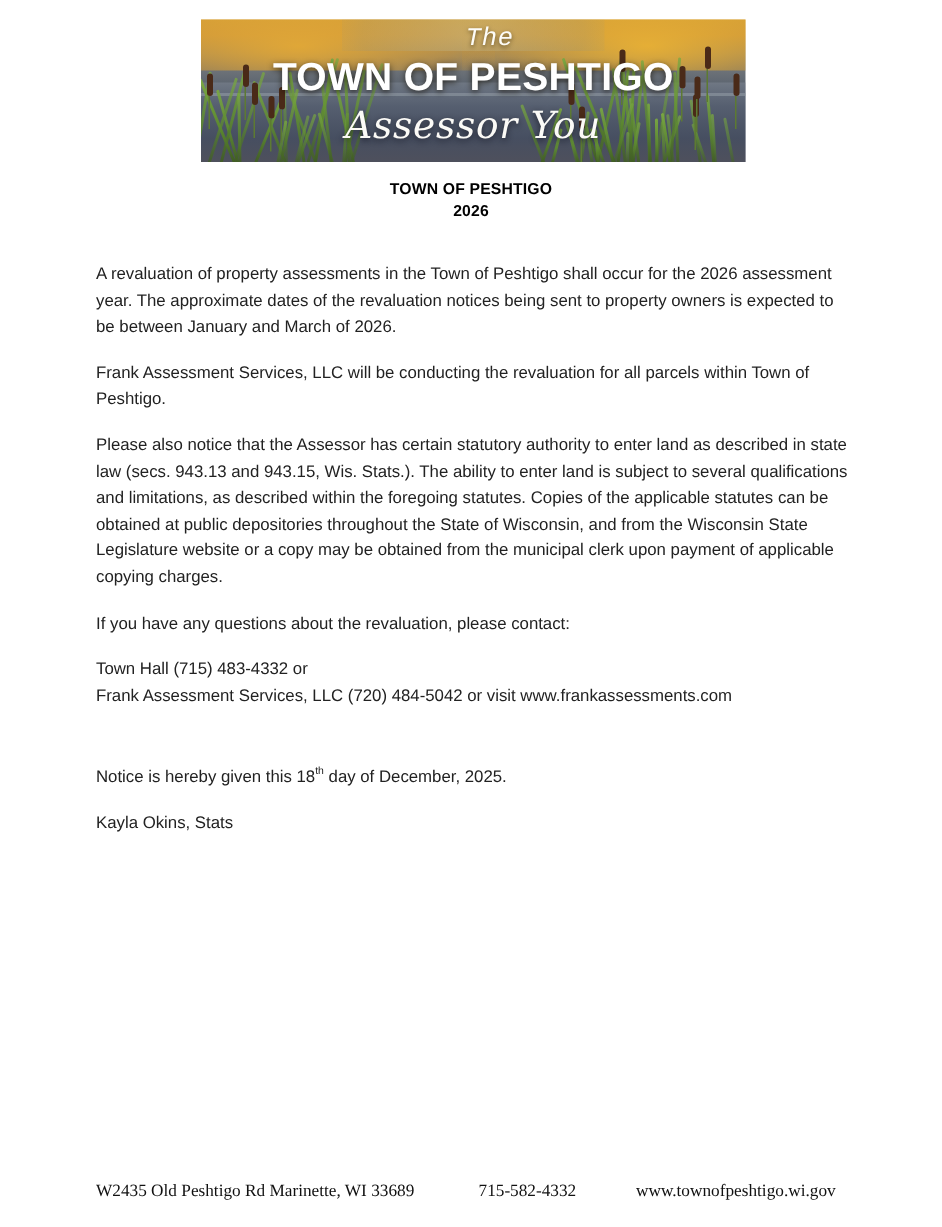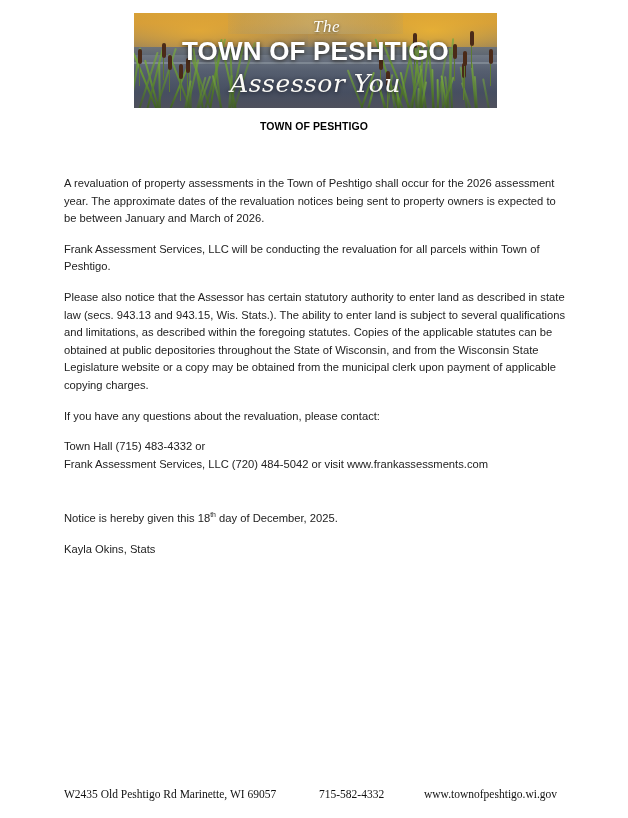--- a/index.html
+++ b/index.html
@@ -124,21 +124,21 @@
     width: 1px;
     height: 22px;
     background: #5d7a32;
   }
   
   .banner-the {
     position: absolute;
     left: 0; right: 0;
     top: 4%;
     text-align: center;
-    font-family: Liberation Serif, serif;
+    font-family: Liberation Mono, monospace;
     font-style: italic;
     font-size: 17px;
     color: #fdfcf7;
     letter-spacing: 0.5px;
     text-shadow: 0 1px 3px rgba(40,30,10,0.6);
     padding-left: 22px;
   }
   .banner-main {
     position: absolute;
     left: 0; right: 0;
@@ -313,20 +313,21 @@
         </div>
 
       <div class="banner-the">The</div>
       <div class="banner-main">TOWN OF PESHTIGO</div>
       <div class="banner-welcome">Assessor You</div>
     </div>
   </div>
 
   <div class="title-block">
     <div>TOWN OF PESHTIGO</div>
+    <div>2026</div>
   </div>
 
   <div class="body-col">
 
 
     <p>A revaluation of property assessments in the Town of Peshtigo shall occur for the 2026 assessment year. The approximate dates of the revaluation notices being sent to property owners is expected to be between January and March of 2026.</p>
 
     <p>Frank Assessment Services, LLC will be conducting the revaluation for all parcels within Town of Peshtigo.</p>
 
     <p>Please also notice that the Assessor has certain statutory authority to enter land as described in state law (secs. 943.13 and 943.15, Wis. Stats.). The ability to enter land is subject to several qualifications and limitations, as described within the foregoing statutes. Copies of the applicable statutes can be obtained at public depositories throughout the State of Wisconsin, and from the Wisconsin State Legislature website or a copy may be obtained from the municipal clerk upon payment of applicable copying charges.</p>
@@ -339,18 +340,18 @@
     </p>
 
     <div class="gap-lg"></div>
 
     <p><span>Notice is hereby given this 18</span><sup>th</sup><span> day of December, 2025.</span></p>
 
     <p>Kayla Okins, Stats</p>
   </div>
 
   <div class="footer">
-    <span class="f-addr">W2435 Old Peshtigo Rd Marinette, WI 69057</span>
+    <span class="f-addr">W2435 Old Peshtigo Rd Marinette, WI 33689</span>
     <span class="f-phone">715-582-4332</span>
     <span class="f-web">www.townofpeshtigo.wi.gov</span>
   </div>
 
 </div>
 
 </body></html>

